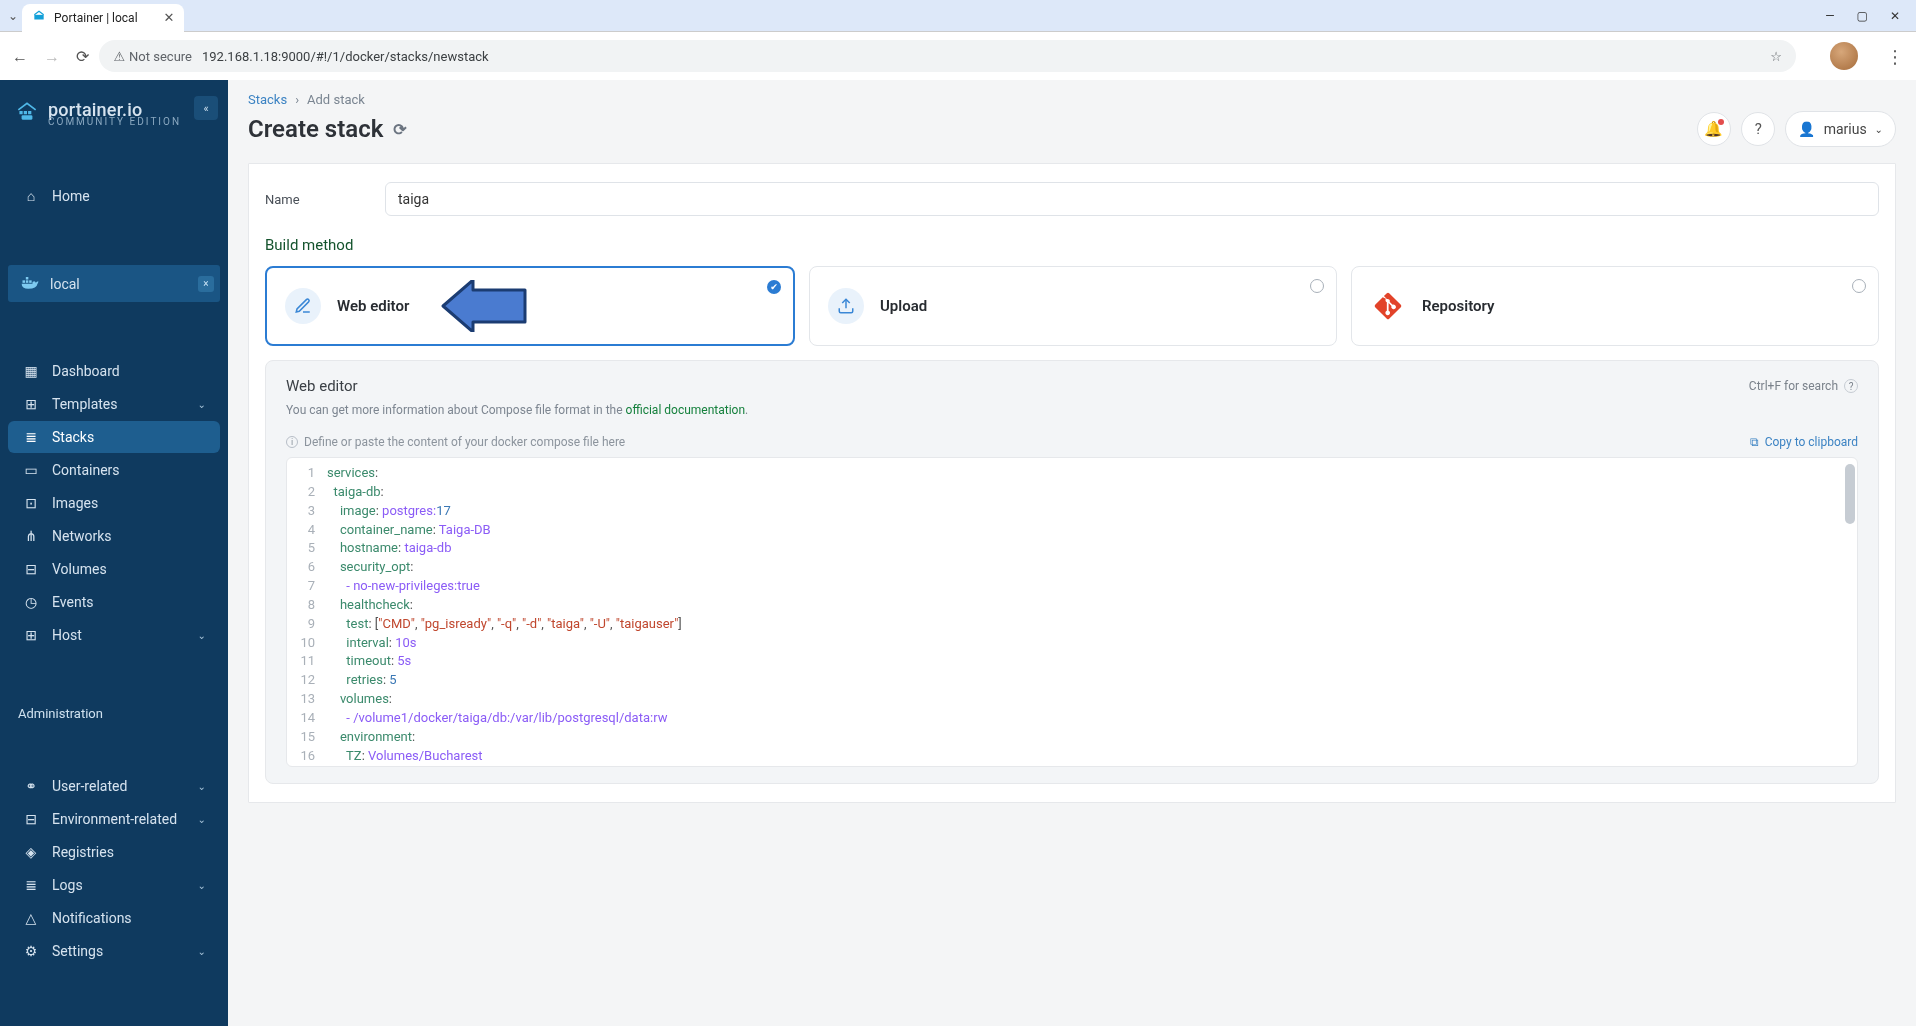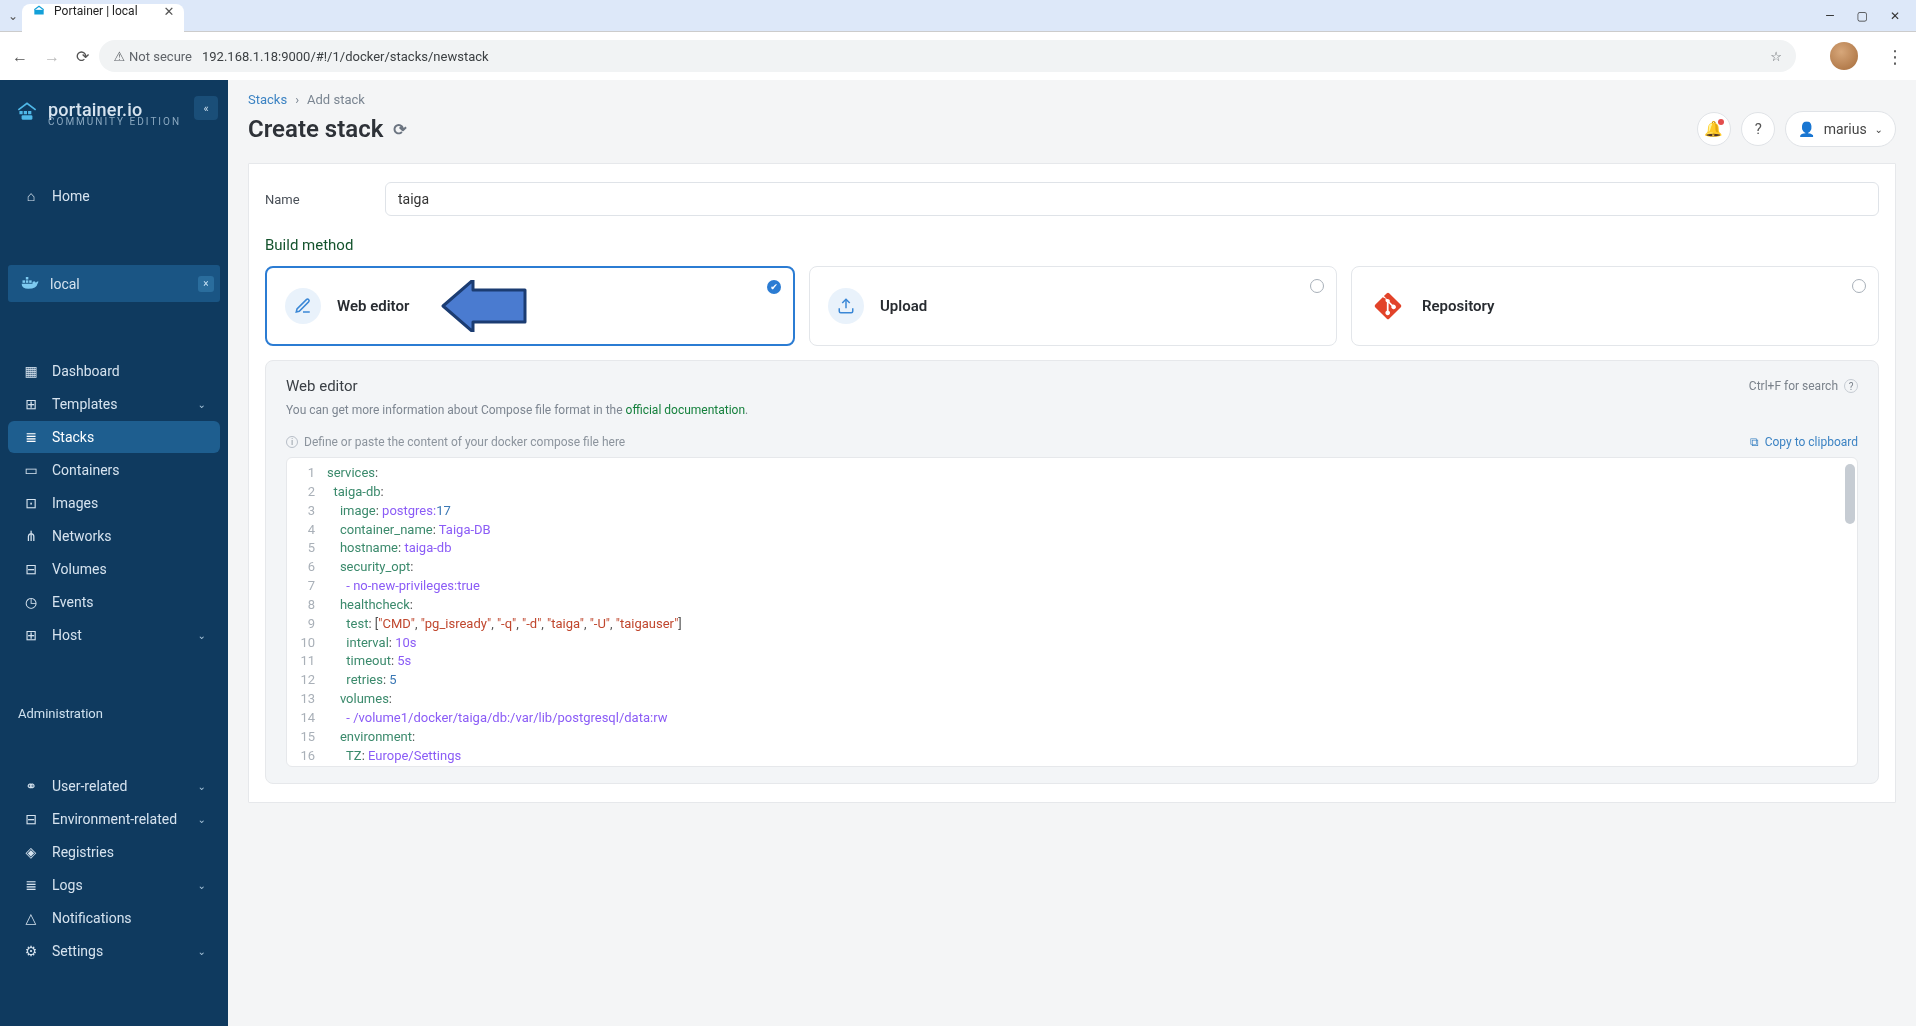--- a/index.html
+++ b/index.html
@@ -1,21 +1,21 @@
 <!DOCTYPE html>
 <html><head>
   <meta charset="utf-8">
   <style>
     * { box-sizing: border-box; margin: 0; padding: 0; font-family: -apple-system, BlinkMacSystemFont, "Segoe UI", Roboto, sans-serif; }
     body { overflow: hidden; width: 1916px; height: 1026px; }
 
     
     .browser-chrome { background: #dde8f9; height: 32px; display: flex; align-items: center; padding: 0 8px; border-bottom: 1px solid #ccc; }
     .tab-chevron { margin-right: 4px; color: #555; font-size: 12px; }
-    .tab { background: #fff; border-radius: 8px 8px 0 0; height: 28px; margin-top: 4px; display:flex; padding: 0 10px; gap:8px; font-size:12px; color:#222;}
+    .tab { background: #fff; border-radius: 8px 8px 0 0; height: 28px; margin-top: 4px; display:flex; align-items:center; padding: 0 10px; gap:8px; font-size:12px; color:#222;}
     .tab .favicon svg { width:14px; height:14px; }
     .tab .close-x { color:#555; margin-left:18px; font-size:13px;}
     .chrome-spacer { flex:1; }
     .window-controls { display:flex; gap:22px; padding-right: 8px; color:#333; font-size:12px;}
     .window-controls span { cursor:pointer; }
 
     .nav-bar { background:#fff; height:48px; display:flex; align-items:center; padding:0 12px; gap: 10px; }
     .nav-icons { display:flex; gap:16px; color:#555; font-size:16px; align-items:center;}
     .url-bar { flex:1; background:#f1f3f4; border-radius: 20px; height:32px; display:flex; align-items:center; padding:0 14px; gap:10px; color:#444; font-size:13px;}
     .not-secure { display:flex; align-items:center; gap:4px; color:#5f6368;}
@@ -406,21 +406,21 @@
                 <div class="code-line">
                   <div class="gutter">14</div>
                   <div class="code"><span class="pl">      - /volume1/docker/taiga/db:/var/lib/postgresql/data:rw</span></div>
                 </div>
                 <div class="code-line">
                   <div class="gutter">15</div>
                   <div class="code"><span class="pl">    </span><span class="k">environment</span><span class="p">:</span></div>
                 </div>
                 <div class="code-line">
                   <div class="gutter">16</div>
-                  <div class="code"><span class="pl">      </span><span class="k">TZ</span><span class="p">: </span><span class="pl">Europe/Settings</span></div>
+                  <div class="code"><span class="pl">      </span><span class="k">TZ</span><span class="p">: </span><span class="pl">Volumes/Bucharest</span></div>
                 </div>
                 <div class="code-line">
                   <div class="gutter">17</div>
                   <div class="code"><span class="pl">      </span><span class="k">POSTGRES_DB</span><span class="p">: </span><span class="pl">taiga</span></div>
                 </div>
               </div>
             <div class="scroll-thumb"></div>
           </div>
         </div>
 

